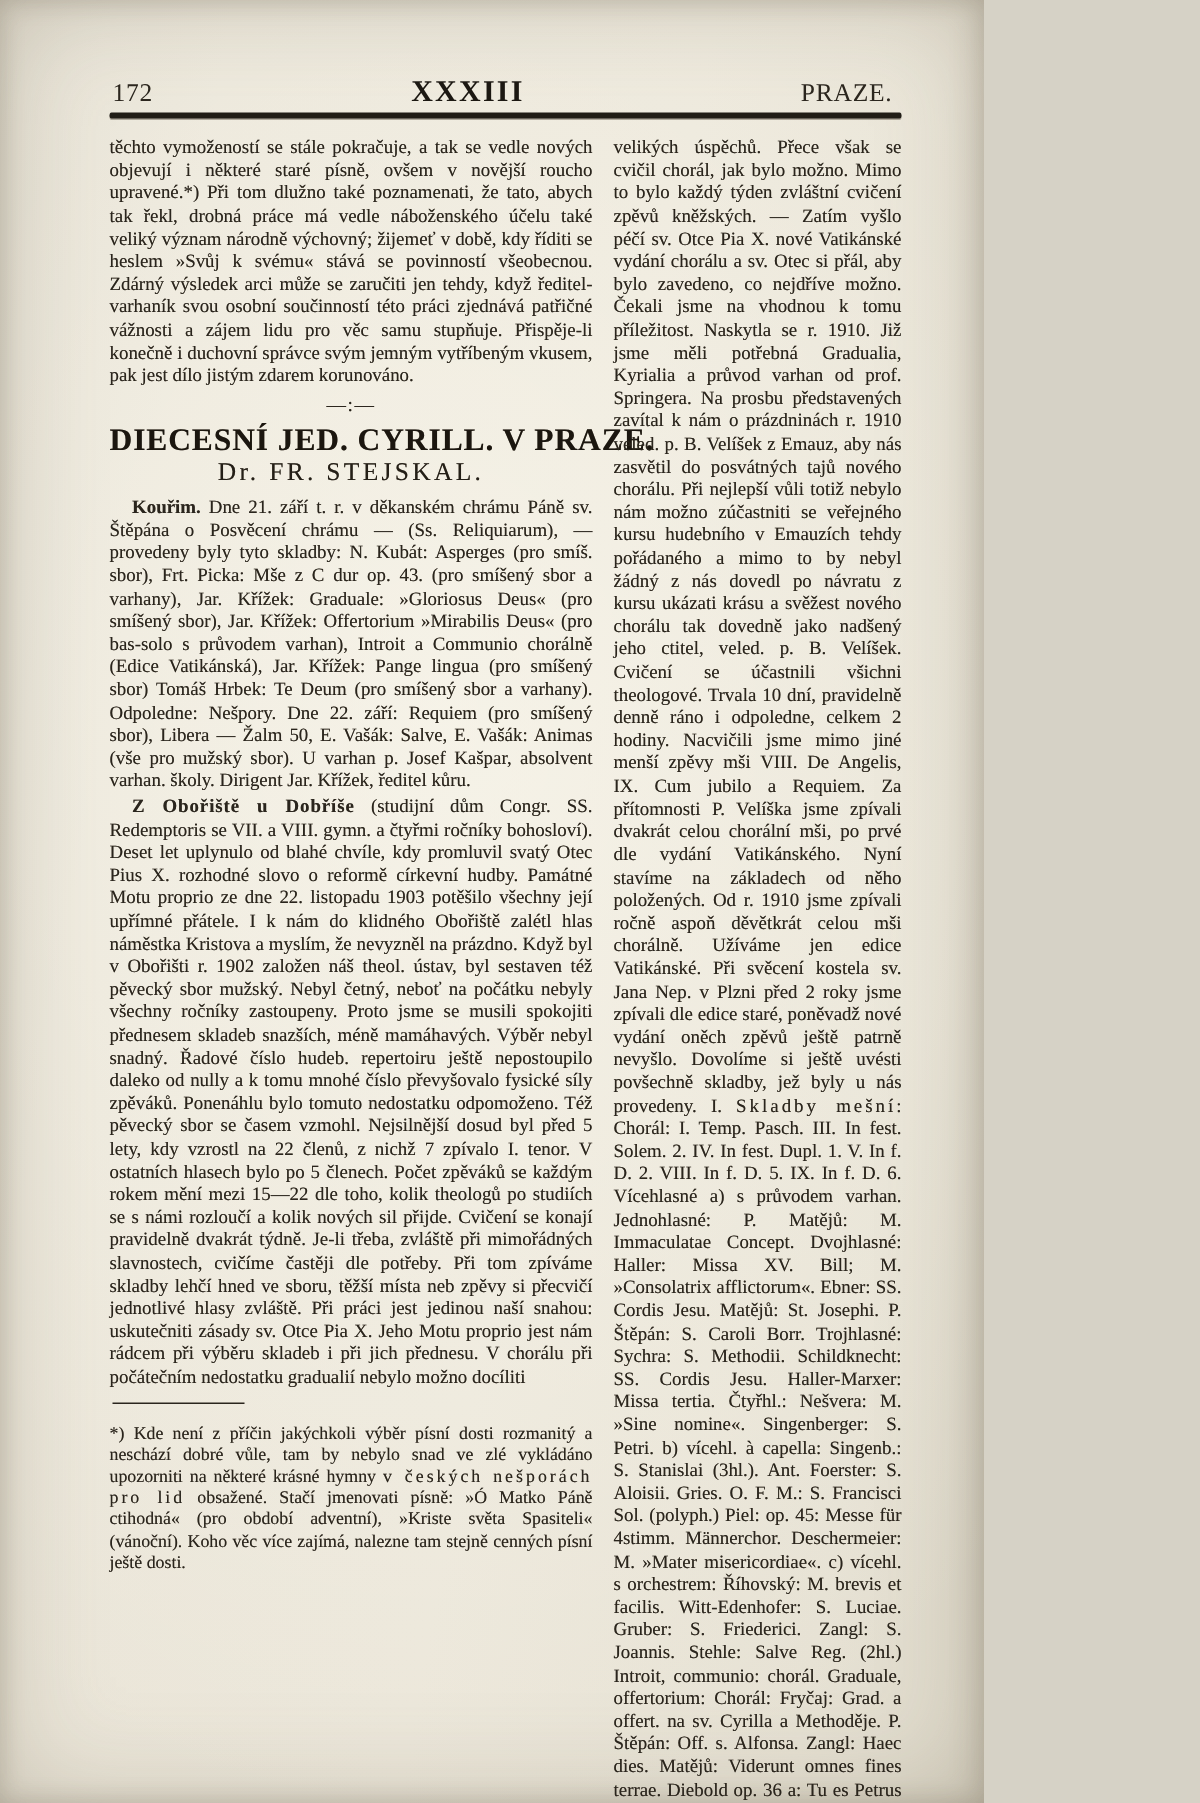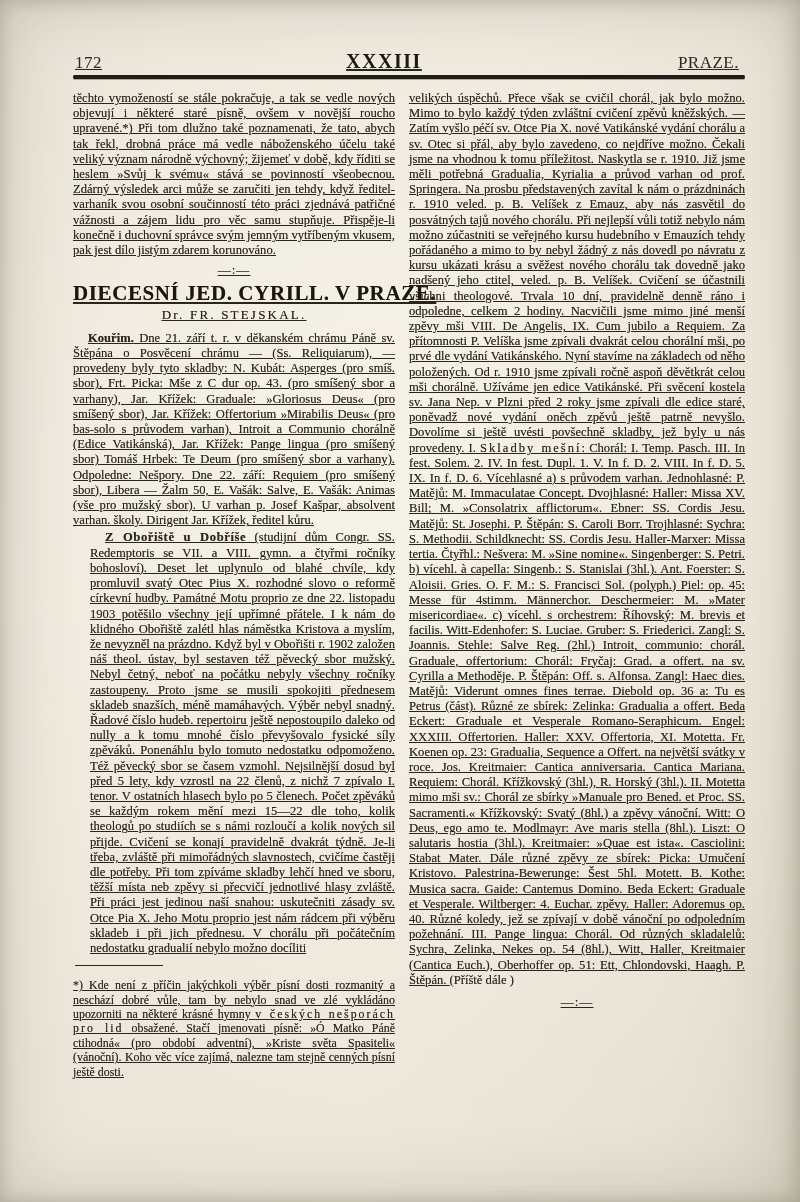--- a/index.html
+++ b/index.html
@@ -2,61 +2,60 @@
 <html lang="cs"><head>
 <meta charset="utf-8">
 <style>
   html,body{margin:0;padding:0;}
   body{
     width:800px;height:1202px;overflow:hidden;box-sizing:border-box;
     background:#d6d2c6;
     font-family:"Liberation Serif","DejaVu Serif",serif;
   }
   .page{
-    width:800px;height:1202px;box-sizing:border-box;
+    width:656px;height:1202px;box-sizing:border-box;
     padding:50px 55px 30px 73px;
     background:
       radial-gradient(ellipse 120% 90% at 45% 40%, rgba(255,253,244,.55), rgba(255,253,244,0) 70%),
       linear-gradient(100deg, #e4dfd2 0%, #eae5d8 18%, #ebe6d9 55%, #e6e1d3 85%, #ddd8c9 100%);
     box-shadow:inset 0 0 70px rgba(110,100,78,.28), inset -6px 0 18px rgba(90,80,60,.18), inset 4px 0 14px rgba(90,80,60,.12);
     color:#29241c;
-    text-decoration:underline;
   }
   header.pagehead{
     display:flex;align-items:baseline;justify-content:space-between;
     padding:0 6px 2px 2px;
   }
   .pgnum,.issue{font-size:17px;letter-spacing:.5px;color:#2b261e;}
   .jtitle{font-size:20px;font-weight:700;letter-spacing:1.5px;color:#1c1812;transform:translateX(-6px);}
   .rule{height:4px;background:#211d16;border-radius:2px/3px;box-shadow:0 1px 0 rgba(60,50,35,.35);margin-bottom:2px;}
   main.cols{display:flex;gap:14px;margin-top:12px;}
   .col{
     text-align:justify;font-size:12.6px;line-height:15.2px;
     color:#2a251d;
     text-shadow:0 0 .4px rgba(52,42,28,.55);
   }
   .col.left{width:322px;}
   .col.right{width:336px;}
   p.par{margin:0;text-indent:15px;}
   p.par.nofirst{text-indent:0;}
-  p.par + p.par{margin-top:2px;margin-left:17px;}
+  p.par + p.par{margin-top:2px;}
   .b{font-weight:700;}
   .bl{font-weight:700;letter-spacing:.6px;}
   .i{font-style:italic;}
   .sp{letter-spacing:2px;}
   .fin{display:inline-block;}
   .sig{text-align:right;padding-right:6px;margin-top:-15.2px;}
   .sig .i{letter-spacing:.4px;}
   .divider{text-align:center;font-size:13px;letter-spacing:1px;margin:4px 0 2px;color:#231e16;}
   h1.sectitle{
     font-size:21px;font-weight:700;text-align:center;letter-spacing:.6px;
     margin:9px 0 5px;color:#1b160f;white-space:nowrap;
   }
   h2.secauthor{
-    font-size:13px;font-weight:400;text-align:center;letter-spacing:2.2px;
+    font-size:17px;font-weight:400;text-align:center;letter-spacing:2.2px;
     margin:0 0 9px;color:#241f17;
   }
   .fnrule{width:88px;border-top:1.4px solid #2a251d;margin:9px 0 5px 2px;}
   p.footnote{font-size:11.9px;line-height:14.4px;margin-top:12px;}
   .col.right .divider{margin-top:6px;}
 </style>
 </head>
 <body>
 
 <div class="page">

